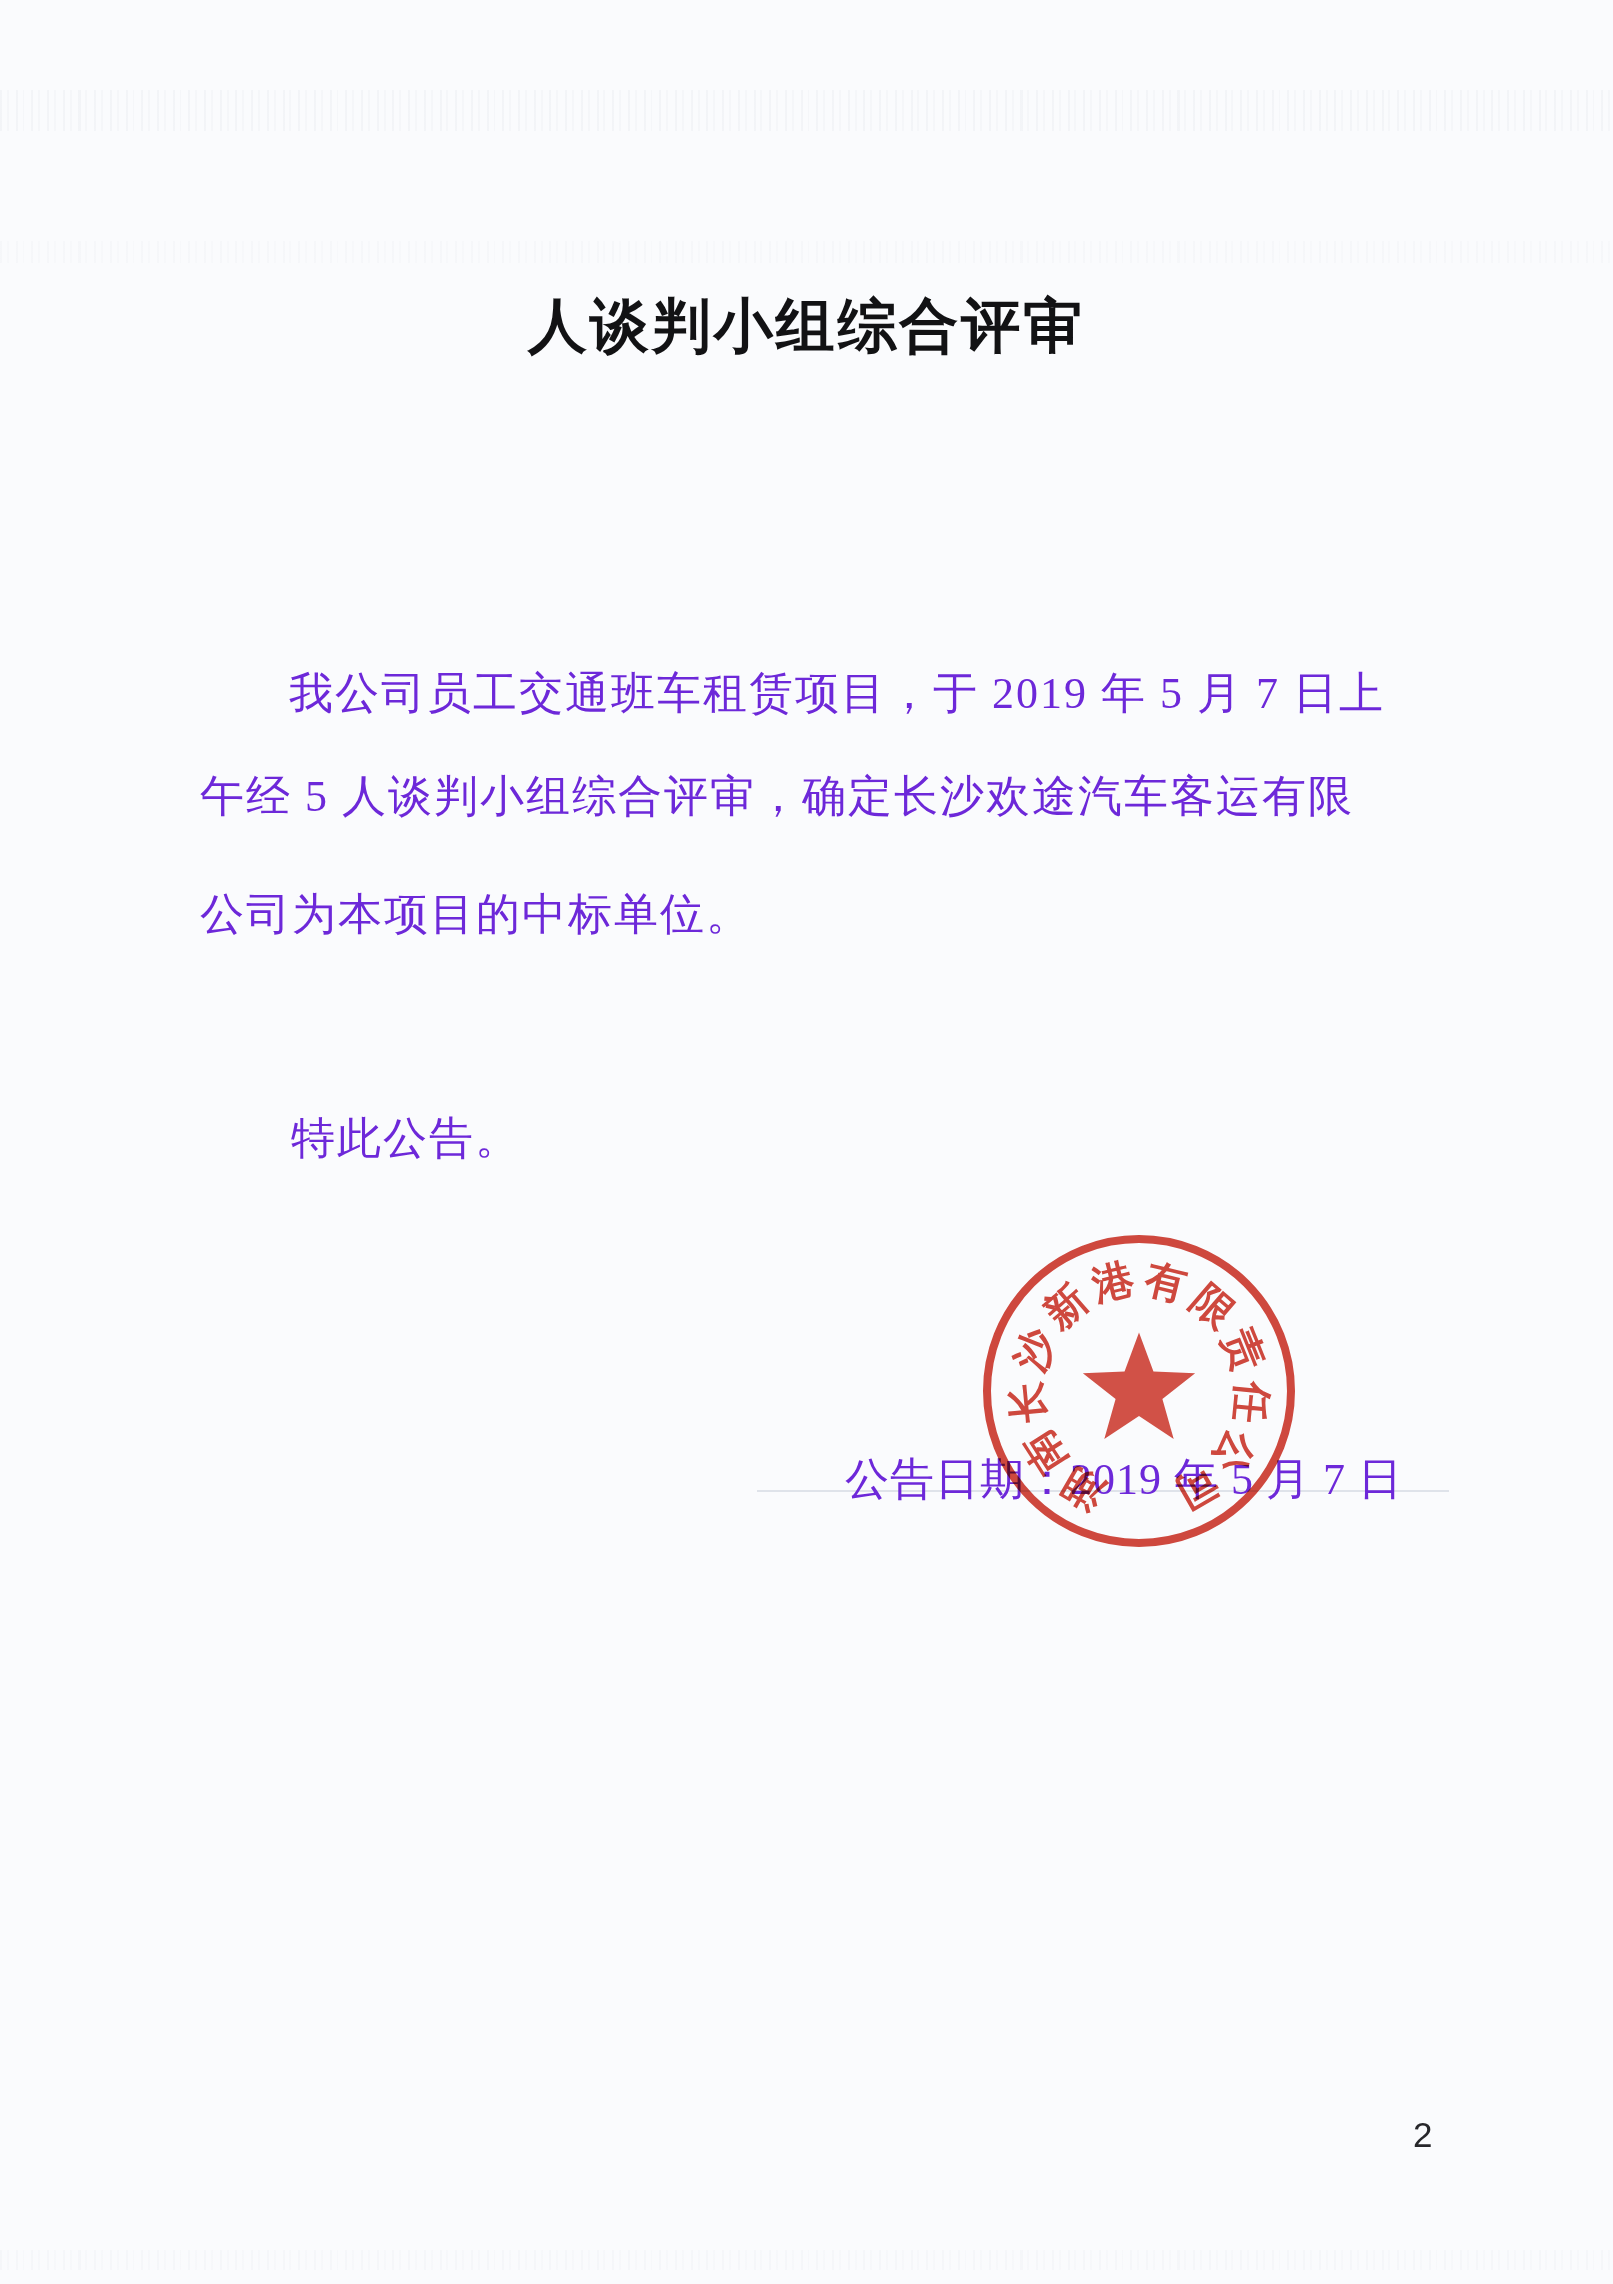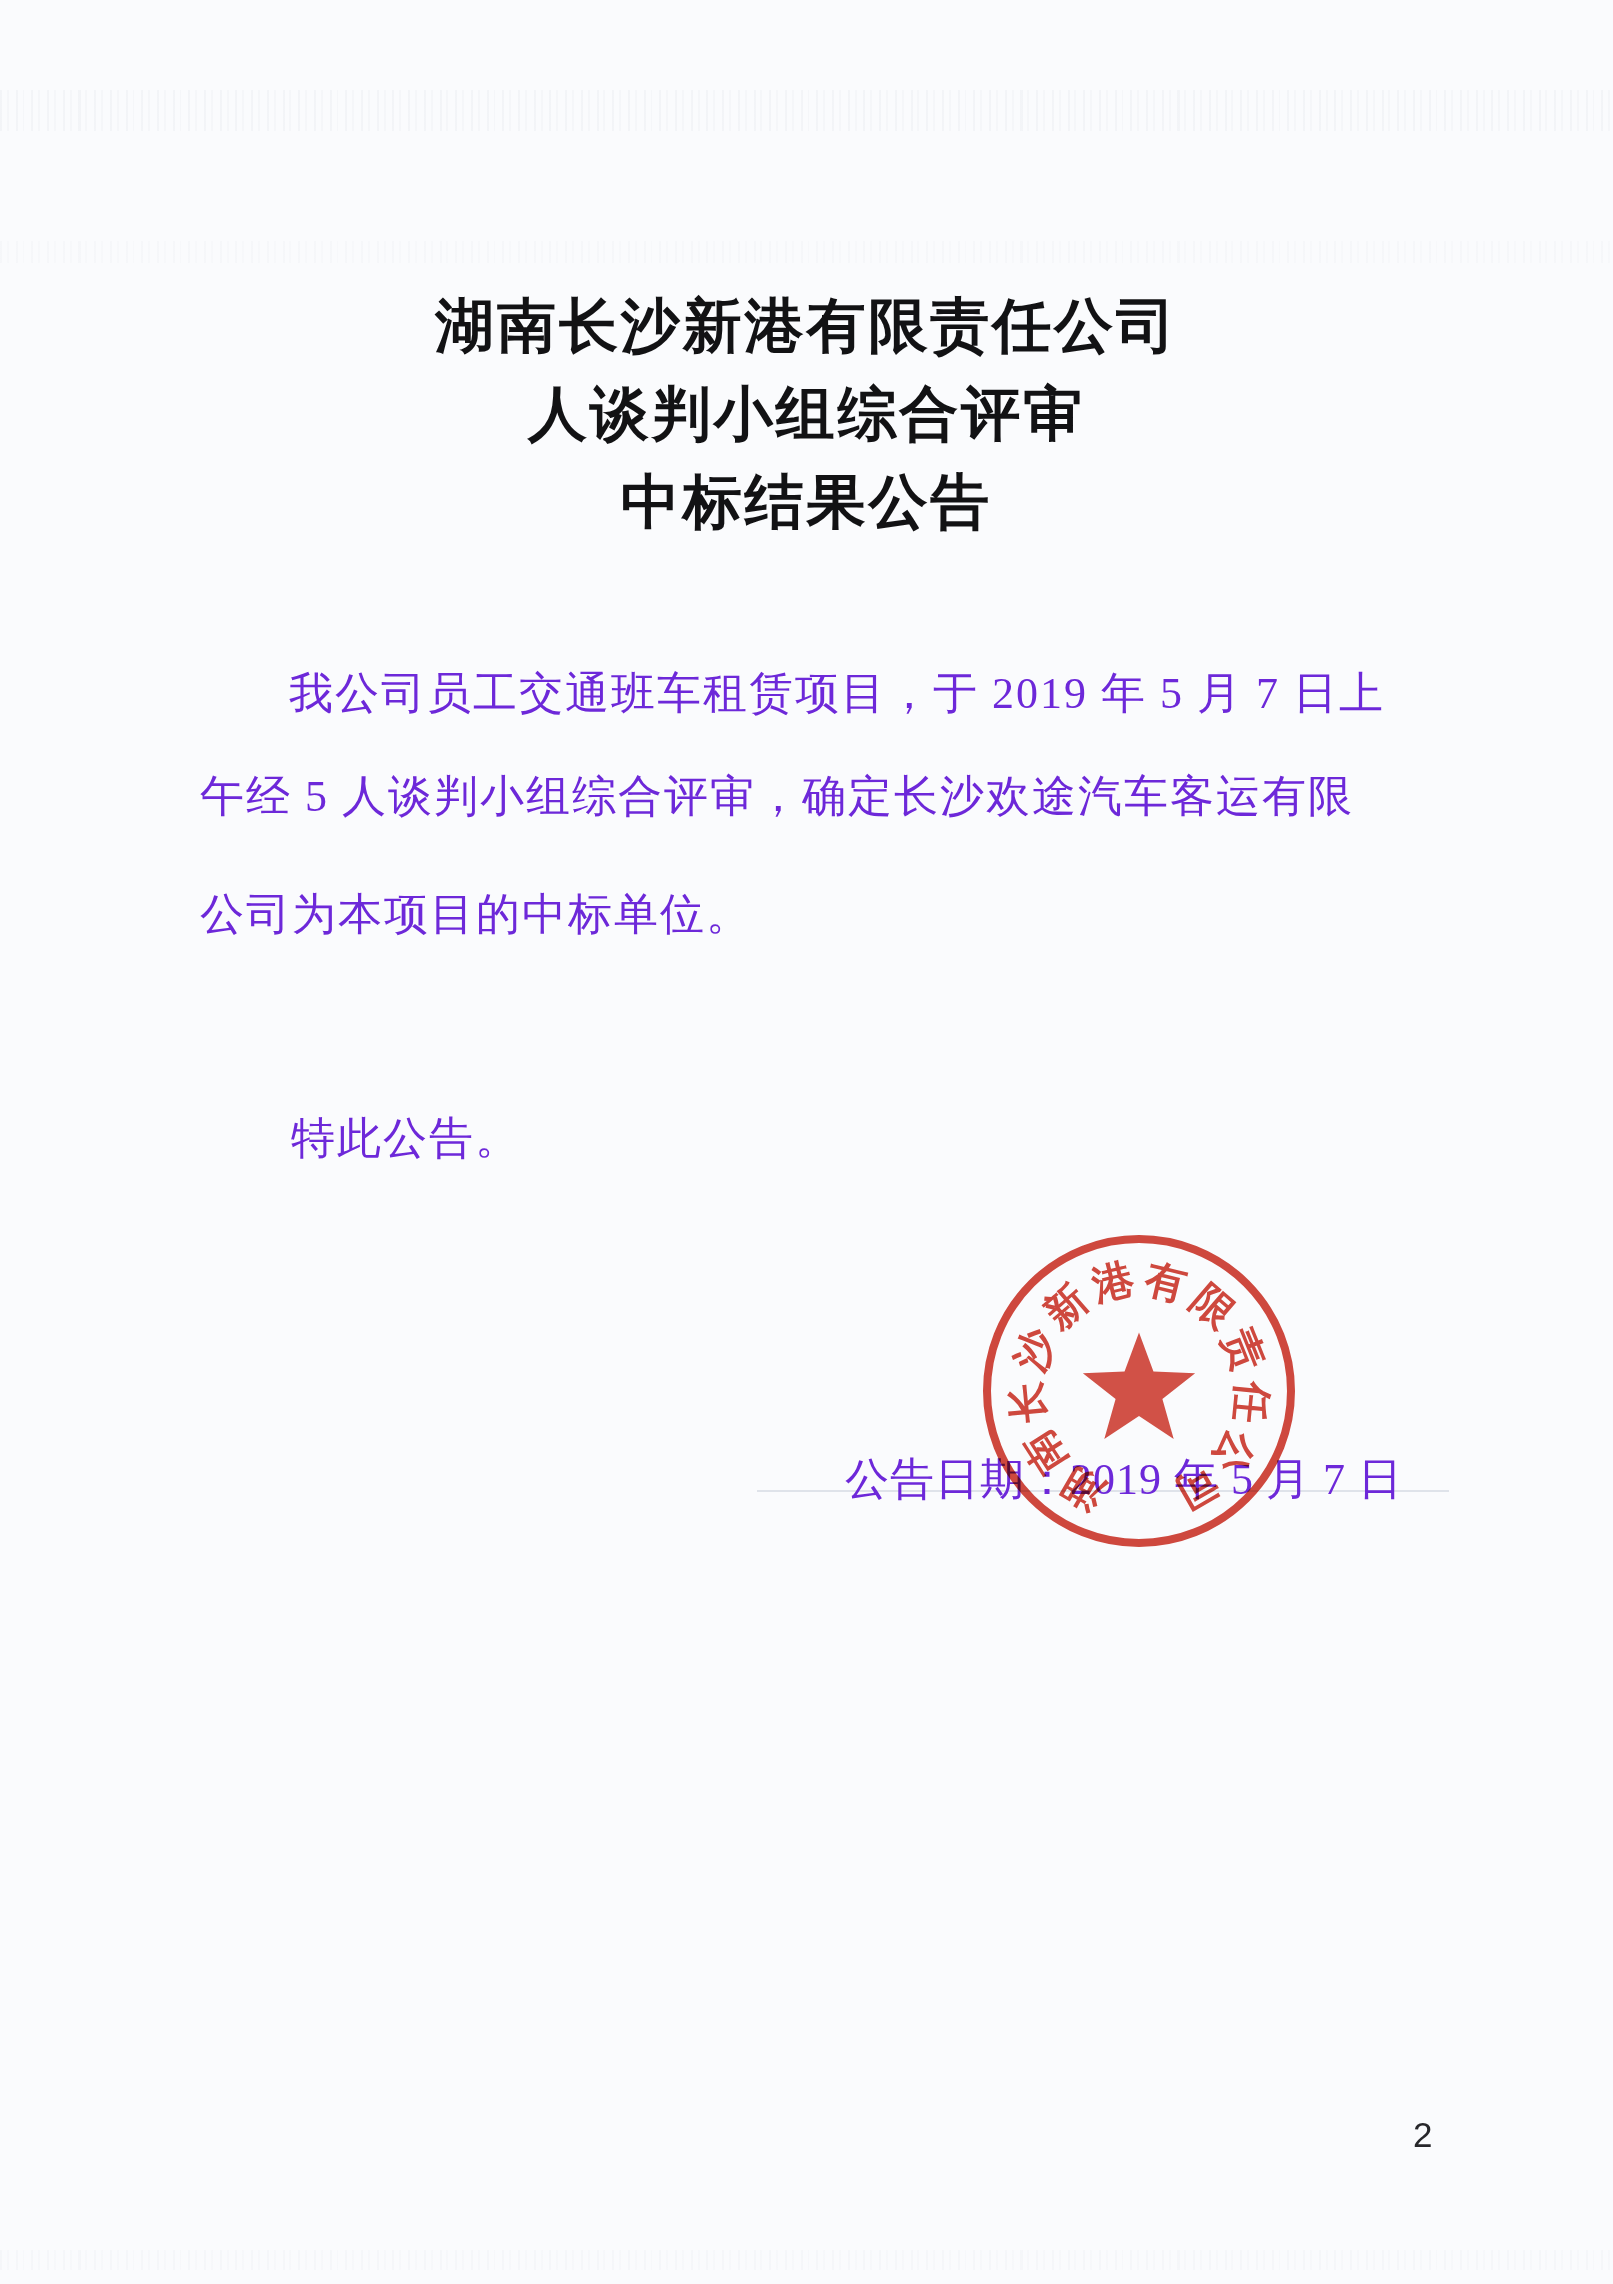--- a/index.html
+++ b/index.html
@@ -102,23 +102,21 @@
 <body>
 
 <div class="page">
 
   <div class="scan-band band-1"></div>
   <div class="scan-band band-2"></div>
   <div class="scan-band band-3"></div>
   <div class="scan-rule"></div>
 
   <div class="title-block">
-    <div>湖南长沙新港有限责任公司</div>
     <div>人谈判小组综合评审</div>
-    <div>中标结果公告</div>
   </div>
 
   <div class="body-line bl-1">我公司员工交通班车租赁项目，于 2019 年 5 月 7 日上</div>
   <div class="body-line bl-2">午经 5 人谈判小组综合评审，确定长沙欢途汽车客运有限</div>
   <div class="body-line bl-3">公司为本项目的中标单位。</div>
 
   <div class="body-line closing-line">特此公告。</div>
 
   <div class="body-line date-line">公告日期：2019 年 5 月 7 日</div>
 

